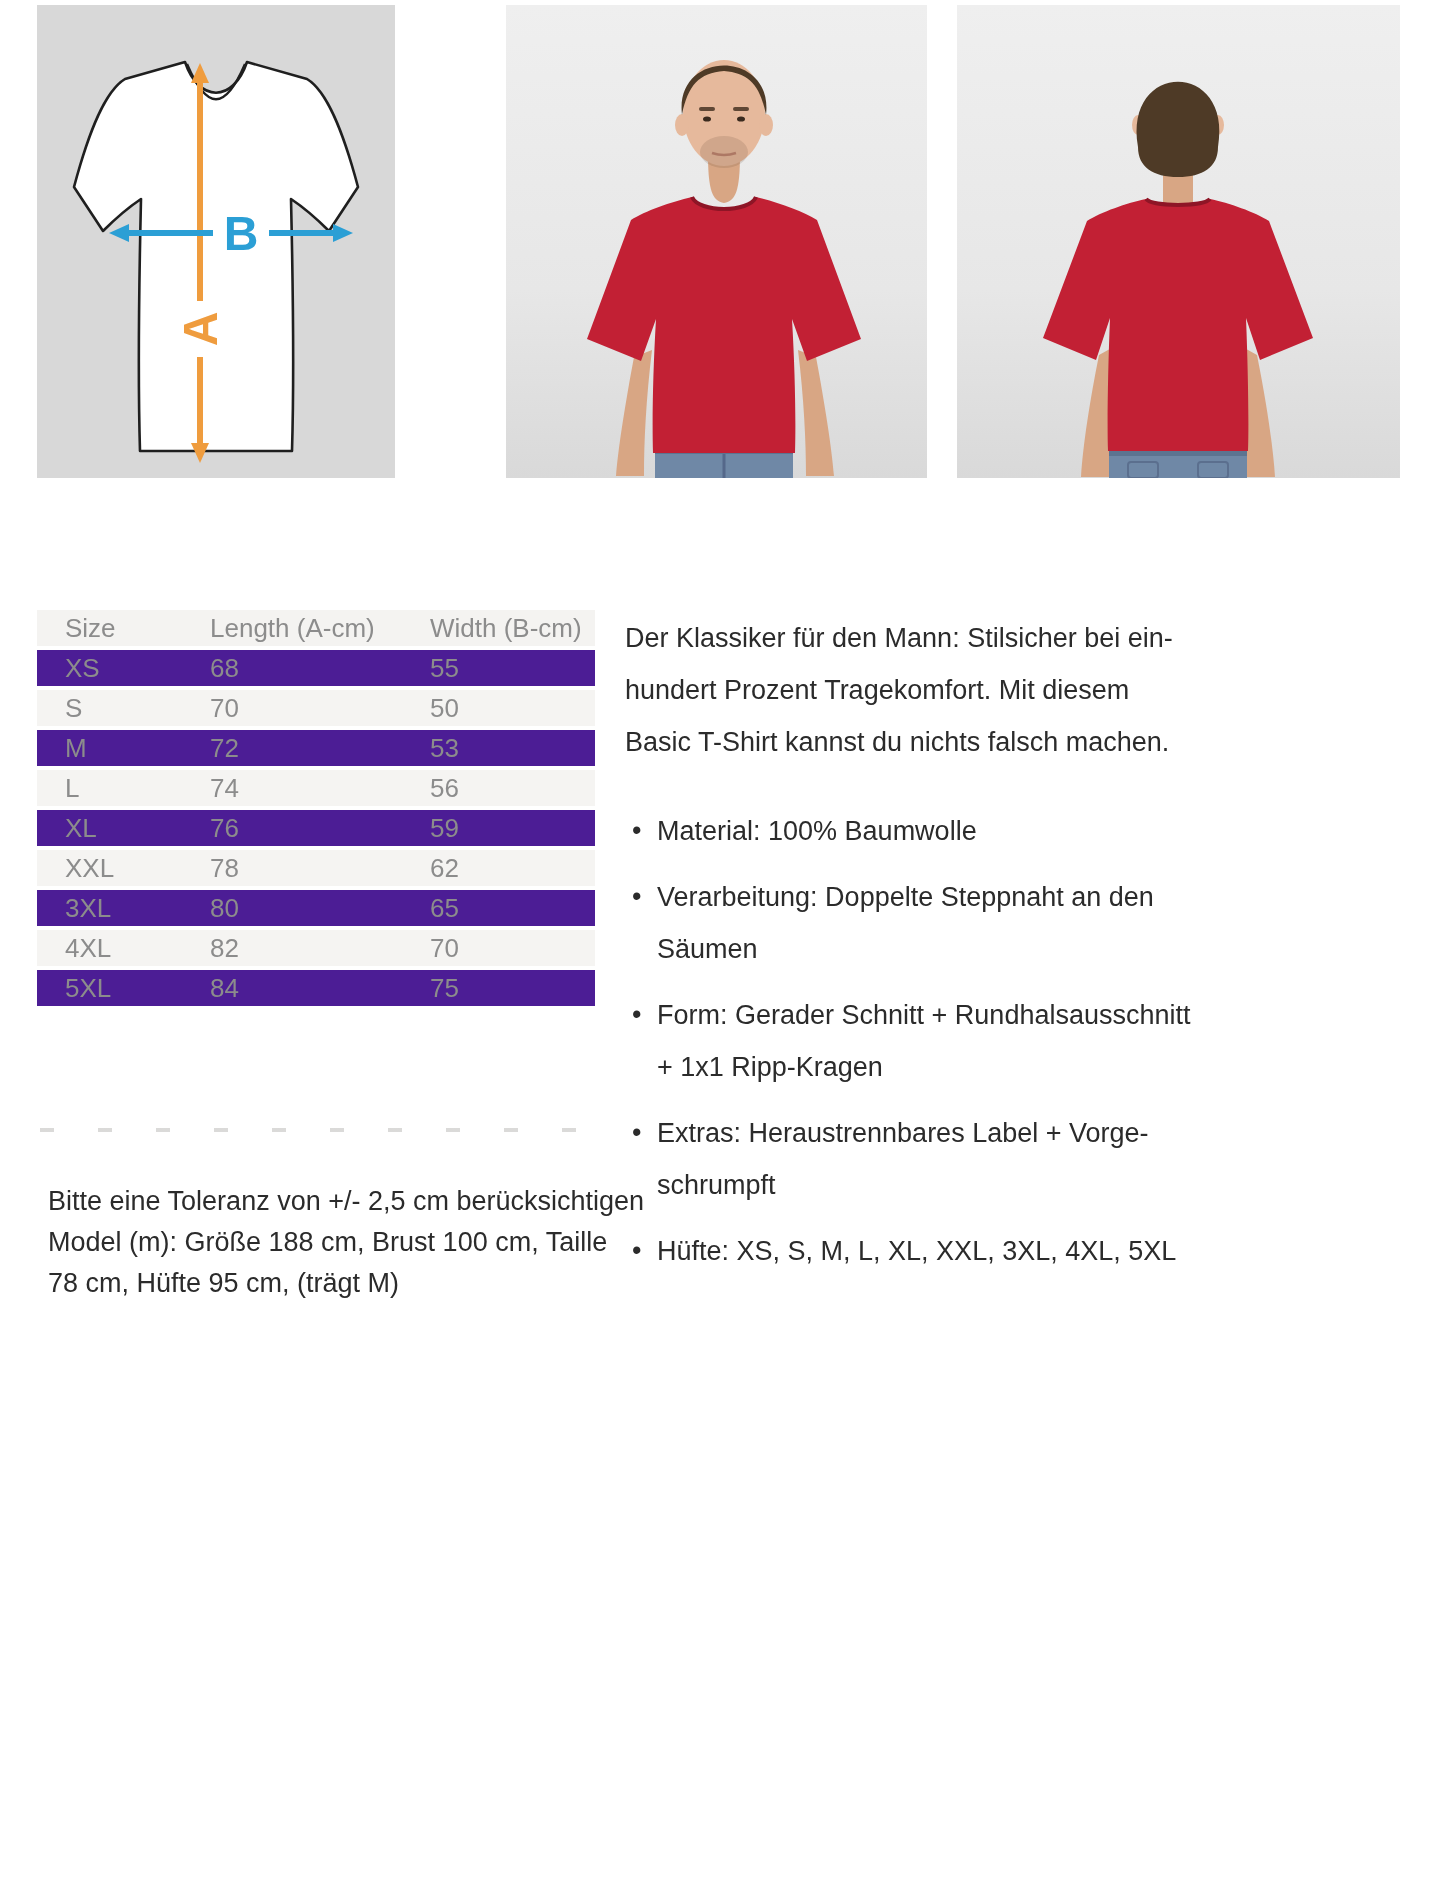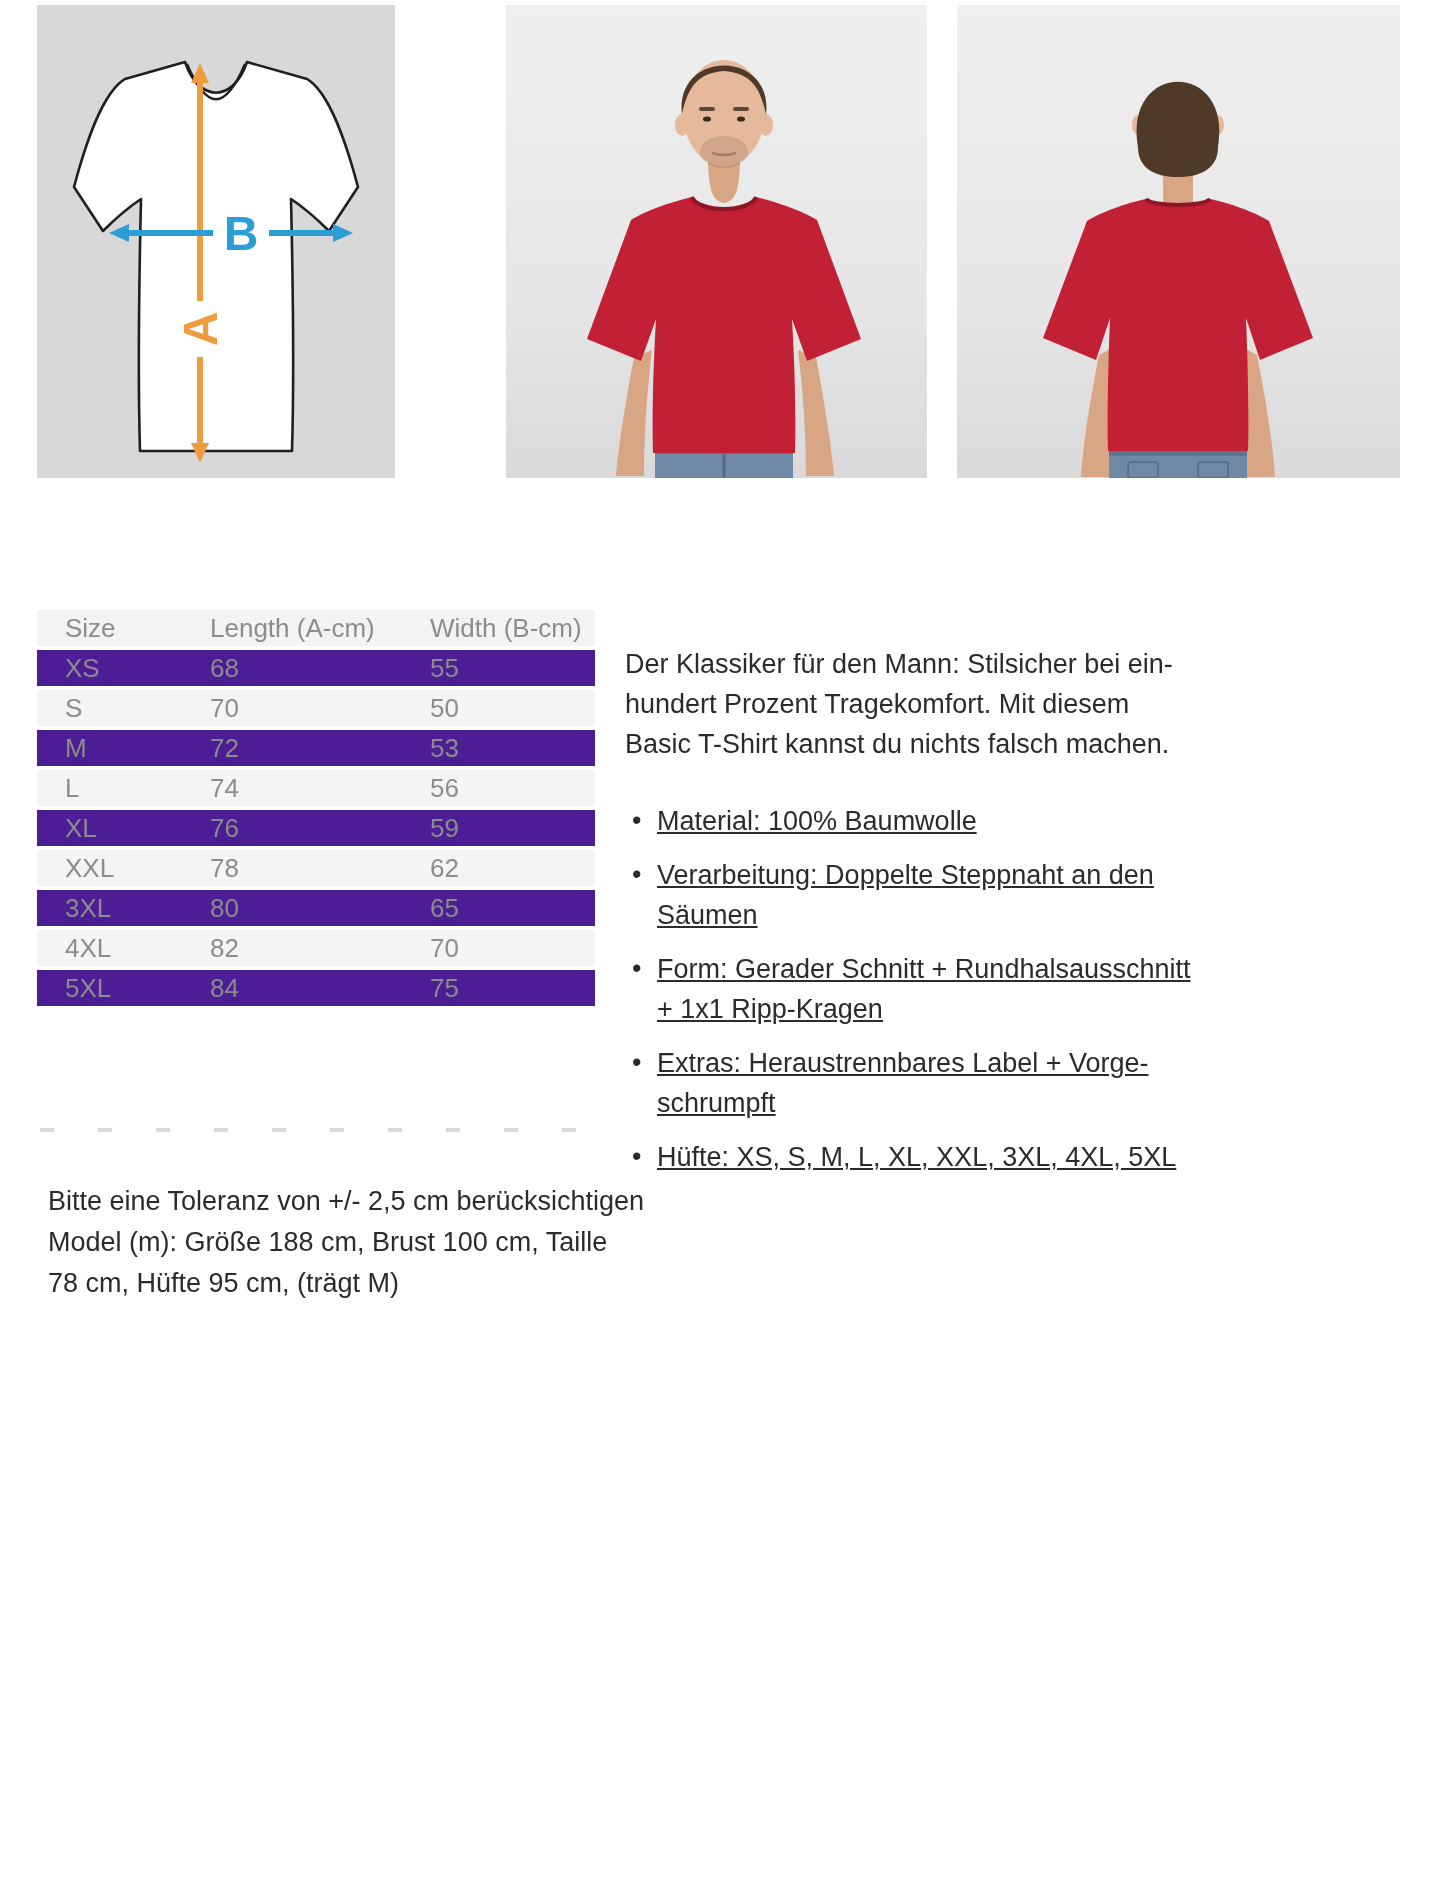--- a/index.html
+++ b/index.html
@@ -40,23 +40,23 @@
   .t-head{background:#f4f3f1;}
   .row-dark{background:#4c1d95;}
   .row-light{background:#f5f4f2;}
   .clip-strip{
     position:absolute;left:40px;top:1128px;width:552px;height:4px;opacity:.65;
     background:repeating-linear-gradient(90deg,#c7c6c4 0 14px,transparent 14px 58px);
   }
 
   
   .description{position:absolute;left:625px;top:612px;width:565px;color:var(--body-text);
-    font-size:27px;line-height:40px;margin-top:32px;}
+    font-size:27px;line-height:52px;}
   .description .intro{margin:0 0 37px 0;white-space:pre;}
-  ul.features{list-style:none;margin:0;padding:0;text-decoration:underline;}
+  ul.features{list-style:none;margin:0;padding:0;}
   ul.features li{position:relative;padding-left:32px;margin-bottom:14px;white-space:pre;}
   ul.features li::before{content:"\2022";position:absolute;left:7px;top:-1px;color:var(--body-text);}
 
   
   .notes{position:absolute;left:48px;top:1181px;width:640px;color:var(--body-text);
     font-size:27px;line-height:41px;}
   .notes .tolerance{white-space:pre;}
   .notes .model-label{font-weight:normal;}
   .notes .model-info{white-space:pre-line;}
 </style>

